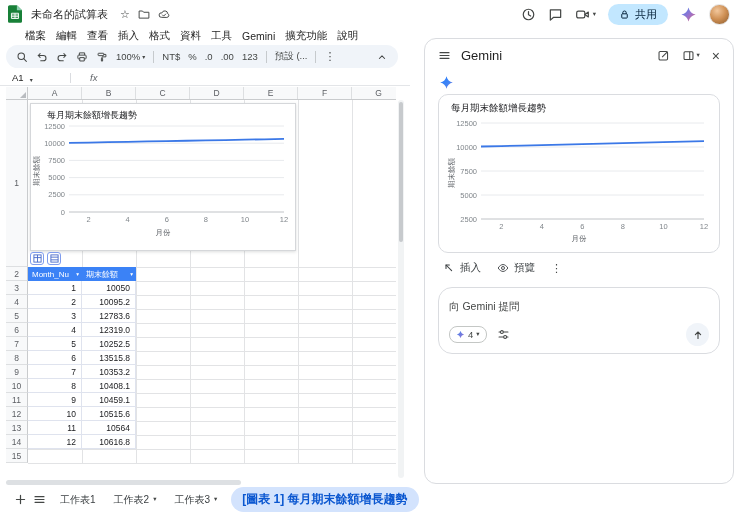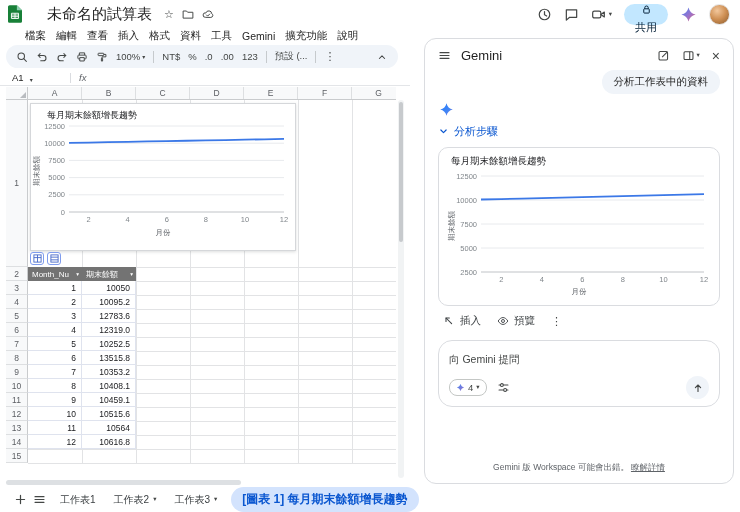--- a/index.html
+++ b/index.html
@@ -6,31 +6,31 @@
   html,body { width:740px; height:512px; overflow:hidden; }
   body { font-family:"Liberation Sans","DejaVu Sans",sans-serif; background:#fff; color:#1f1f1f; }
   svg { display:block; }
   svg text { font-family:"Liberation Sans","DejaVu Sans",sans-serif; }
   .app { position:relative; width:740px; height:512px; background:#fff; overflow:hidden; }
 
   
   .topbar { position:absolute; top:0; left:0; right:0; height:28px; display:flex; align-items:center; padding:0 10px 0 8px; gap:6px; }
   .sheets-logo { width:14px; height:18px; flex:none; }
   .sheets-logo svg { width:100%; height:100%; }
-  .doc-title { font-size:15px; margin-left:19px; white-space:nowrap; }
+  .doc-title { font-size:11px; margin-left:3px; white-space:nowrap; }
   .title-icons { display:flex; align-items:center; gap:8px; margin-left:6px; color:#444746; }
   .star-glyph { font-size:11px; line-height:1; }
   .ticon { width:12px; height:12px; }
   .ticon svg { width:100%; height:100%; }
   .topbar-right { margin-left:auto; display:flex; align-items:center; gap:12px; }
   .tb-icon { width:15px; height:15px; color:#444746; }
   .tb-icon svg { width:100%; height:100%; }
   .meet { display:flex; align-items:center; gap:3px; }
   .caret-sm { font-size:6.5px; color:#444746; line-height:1; }
-  .share-btn { display:flex; align-items:center; gap:5px; background:#c2e7ff; border-radius:12px; height:21px; padding:0 11px; color:#001d35; font-size:11px; white-space:nowrap;flex-direction:column; }
+  .share-btn { display:flex; align-items:center; gap:5px; background:#c2e7ff; border-radius:12px; height:21px; padding:0 11px; color:#001d35; font-size:11px; white-space:nowrap; }
   .lock-icon { width:11px; height:11px; color:#001d35; }
   .lock-icon svg { width:100%; height:100%; }
   .gem-btn { width:17px; height:17px; }
   .gem-btn svg { width:100%; height:100%; }
   .avatar { width:21px; height:21px; border-radius:50%; background:radial-gradient(circle at 38% 30%, #f2c79c 0%, #cf9054 48%, #8a5a2c 100%); border:1px solid #e3e3e3; }
 
   
   .menubar { position:absolute; top:28px; left:20px; height:16px; display:flex; align-items:center; }
   .menu-item { font-size:10.5px; padding:1px 5px; border-radius:8px; color:#1f1f1f; white-space:nowrap; }
 
@@ -40,40 +40,40 @@
   .tbtn svg { width:12px; height:12px; }
   .tdiv { width:1px; height:12px; background:#c6cacd; flex:none; }
   .t-caret { font-size:6px; color:#444746; }
   .kebab-glyph { font-size:11px; color:#444746; }
   .collapse-btn { margin-left:auto; }
 
   
   .formulabar { position:absolute; top:70px; left:0; width:410px; height:16px; display:flex; align-items:center; border-bottom:1px solid #e3e5e8; padding-left:12px; color:#444746; }
   .namebox { display:flex; align-items:flex-end; gap:6px; width:50px; font-size:9.5px; color:#1f1f1f; }
   .fx-div { width:1px; height:10px; background:#dadce0; margin:0 8px; }
-  .fx { font-size:9.5px; font-style:italic; color:#5f6368; }
+  .fx { font-size:9.5px; font-style:italic; color:#5f6368;margin-left:11px; }
   .formula-input { flex:1; height:100%; }
 
   
   .colheads { position:absolute; top:87px; left:6px; width:390px; height:13px; display:flex; overflow:hidden; background:#f8f9fa; border-bottom:1px solid #c9cbcd; }
   .corner { width:22px; flex:none; border-right:1px solid #c9cbcd; background:#f8f9fa; position:relative; }
   .corner:after { content:""; position:absolute; right:1px; bottom:1px; border-left:6px solid transparent; border-bottom:6px solid #b9bcc0; }
   .col-h { width:54px; flex:none; text-align:center; font-size:8.5px; color:#5b5e63; border-right:1px solid #dddfe1; line-height:13px; }
 
   
   .gridwrap { position:absolute; top:100px; left:6px; width:390px; height:378px; overflow:hidden; background:#fff; }
   .row-headers { position:absolute; left:0; top:0; width:22px; z-index:4; }
   .row-h { width:22px; height:14px; background:#f8f9fa; border-right:1px solid #c9cbcd; border-bottom:1px solid #dddfe1; font-size:8.5px; color:#5b5e63; display:flex; align-items:center; justify-content:center; }
   .row-h.tall { height:167px; }
   .vline { position:absolute; top:0; height:363px; width:1px; background:#e2e3e5; z-index:0; }
   .hline { position:absolute; left:22px; width:368px; height:1px; background:#e2e3e5; z-index:0; }
 
   .table { position:absolute; left:22px; top:167px; width:108px; z-index:2; }
   .t-hrow { display:flex; height:14px; }
-  .t-hcell { width:54px; flex:none; background:#737373; color:#fff; font-size:8px; display:flex; align-items:center; padding:0 3px 0 4px; overflow:hidden; white-space:nowrap; }
+  .t-hcell { width:54px; flex:none; background:#3b82f6; color:#fff; font-size:8px; display:flex; align-items:center; padding:0 3px 0 4px; overflow:hidden; white-space:nowrap; }
   .hcaret { margin-left:auto; font-size:5.5px; color:#fff; }
   .t-row { display:flex; height:14px; background:#fff; border-bottom:1px solid #dfe3ee; }
   .t-cell { width:54px; flex:none; font-size:8.5px; color:#202124; display:flex; align-items:center; justify-content:flex-end; padding-right:5px; border-right:1px solid #dfe3ee; }
 
   .chips { position:absolute; left:24px; top:152px; display:flex; gap:3px; z-index:3; }
   .chip { width:14px; height:13px; border:1px solid #7f9ced; border-radius:3px; background:#fff; display:flex; align-items:center; justify-content:center; color:#4568c8; }
   .chip svg { width:9px; height:9px; }
 
   .sheet-chart { position:absolute; left:24px; top:3px; width:266px; height:148px; background:#fff; border:1px solid #d5d7da; box-shadow:0 1px 3px rgba(60,64,67,.18); z-index:3; }
   .sc-title { position:absolute; top:5px; left:16px; font-size:9px; color:#202124; }
@@ -509,45 +509,36 @@
                 <rect x="2.5" y="3.5" width="11" height="9.5" rx="1.2"></rect>
                 <path d="M9.5 3.5 v9.5"></path>
               </svg>
             </span>
           <span class="caret-sm">▾</span>
         </span>
         <span class="close-x">×</span>
       </span>
     </div>
 
-    <div class="chip-row">
-      <span class="user-chip">分析工作表中的資料</span>
-    </div>
 
     <div class="spark-row">
       <span class="spark16">
         <svg viewBox="0 0 16 16">
             <defs>
               <linearGradient id="gg2" x1="0" y1="0" x2="1" y2="1">
                 <stop offset="0" stop-color="#217bfe"></stop>
                 <stop offset=".6" stop-color="#4285f4"></stop>
                 <stop offset="1" stop-color="#9b72cb"></stop>
               </linearGradient>
             </defs>
             <path d="M8 1.3 C8.7 4.8 11.2 7.3 14.7 8 C11.2 8.7 8.7 11.2 8 14.7 C7.3 11.2 4.8 8.7 1.3 8 C4.8 7.3 7.3 4.8 8 1.3 Z" fill="url(#gg2)"></path>
           </svg>
       </span>
     </div>
 
-    <div class="steps-row">
-      <svg viewBox="0 0 12 12" stroke="#0b57d0" fill="none" stroke-width="1.6" stroke-linecap="round" stroke-linejoin="round">
-          <path d="M2.5 4 L6 7.5 L9.5 4"></path>
-        </svg>
-      <span>分析步驟</span>
-    </div>
 
     <div class="p-card">
       <div class="pc-title">每月期末餘額增長趨勢</div>
       <div class="pc-wrap">
         <div class="pc-body">
             <svg width="264" height="114">
               <line x1="34" x2="257" y1="101" y2="101" stroke="#c0c3c7"></line>
               <text x="30" y="103.5" text-anchor="end" font-size="7.5" fill="#80868b">2500</text>
               <line x1="34" x2="257" y1="77" y2="77" stroke="#e8eaed"></line>
               <text x="30" y="79.5" text-anchor="end" font-size="7.5" fill="#80868b">5000</text>
@@ -614,18 +605,15 @@
             </svg>
           </span>
         <span class="send-btn">
             <svg viewBox="0 0 16 16" stroke="currentColor" fill="none" stroke-width="1.5" stroke-linecap="round" stroke-linejoin="round">
               <path d="M8 12.5 V4 M4.5 7.5 L8 4 l3.5 3.5"></path>
             </svg>
           </span>
       </div>
     </div>
 
-    <div class="p-footer">
-      <span>Gemini 版 Workspace 可能會出錯。</span><span class="link">瞭解詳情</span>
-    </div>
   </div>
 
 </div>
 
 </body></html>

